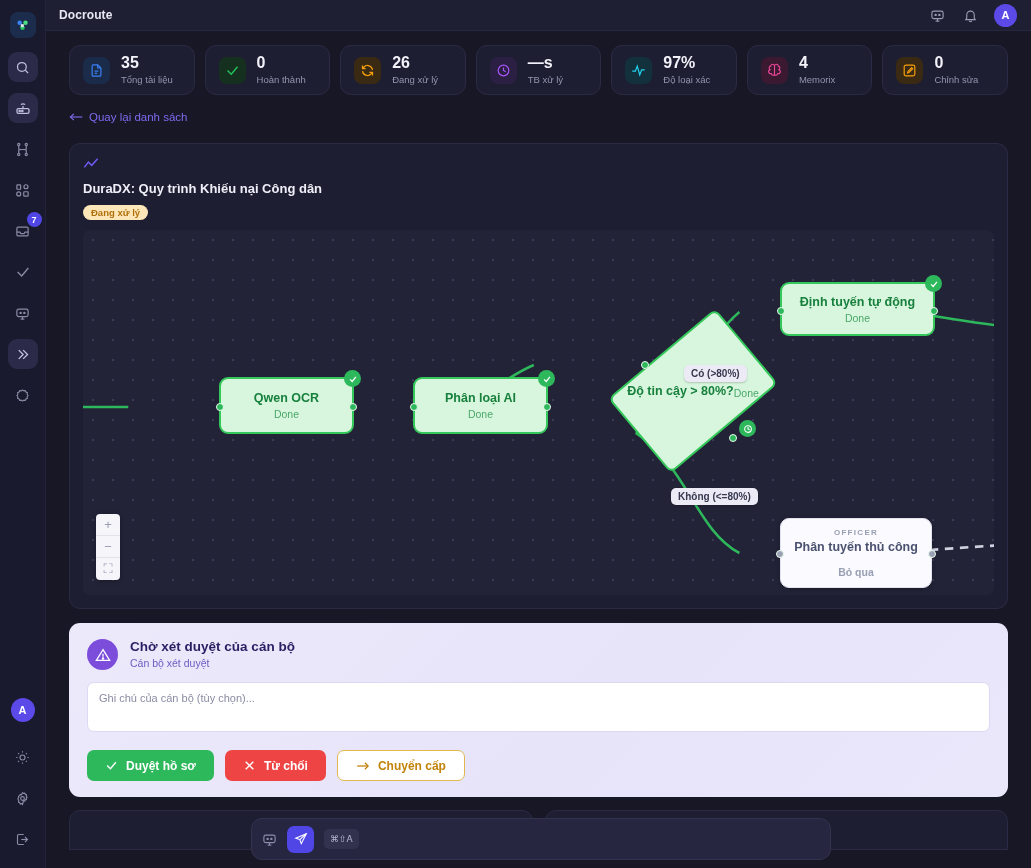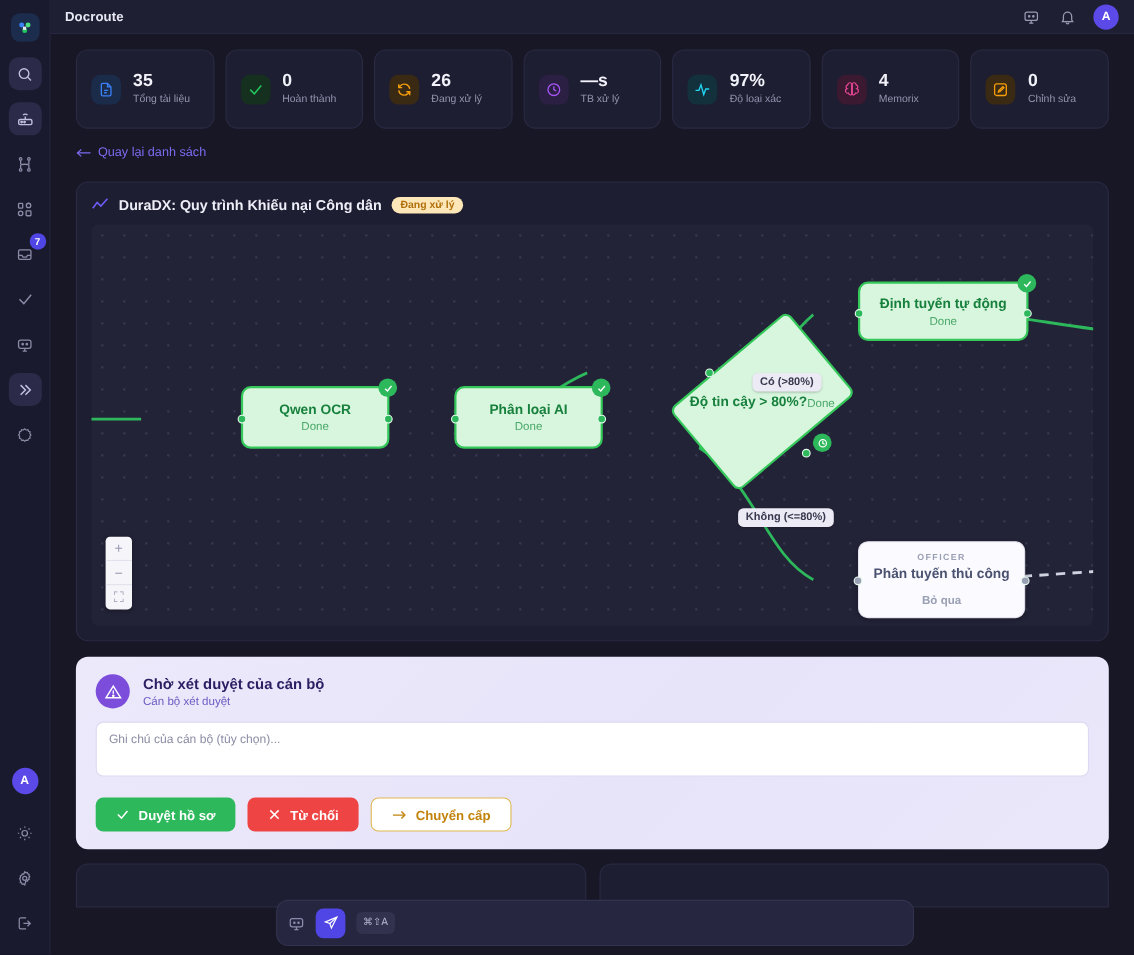--- a/index.html
+++ b/index.html
@@ -74,21 +74,21 @@
 
   
   #content {
     flex: 1; overflow: hidden; padding: 14px 23px 0 23px;
     position: relative;
   }
 
   
   #stats { display: flex; gap: 10px; }
   .stat {
-    flex: 1; height: 72px;
+    flex: 1; height: 50px;
     background: #1e1e32;
     border: 1px solid #2a2a44;
     border-radius: 11px;
     display: flex; align-items: center;
     padding: 0 13px; gap: 11px;
   }
   .stat-ico {
     width: 27px; height: 27px; border-radius: 8px;
     display: flex; align-items: center; justify-content: center;
     flex: 0 0 27px;
@@ -103,21 +103,21 @@
     display: inline-flex; align-items: center; gap: 6px;
   }
 
   
   #wf {
     background: #1e1e32;
     border: 1px solid #2a2a44;
     border-radius: 11px;
     padding: 12px 13px 13px 13px;
   }
-  #wf-head { display: flex; align-items: center; gap: 9px; margin-bottom: 10px; }
+  #wf-head { display: flex; align-items: flex-start; gap: 9px; margin-bottom: 10px; flex-direction: column; }
   #wf-title { font-size: 13px; font-weight: bold; color: #eeeef8; }
   #wf-badge {
     background: #fde7b8; color: #b06f0a;
     font-size: 9.5px; font-weight: bold;
     padding: 2px 8px; border-radius: 9px;
   }
 
   
   #canvas {
     position: relative; height: 365px; border-radius: 7px;
@@ -197,21 +197,21 @@
   }
   #zoomctl div:last-child { border-bottom: none; }
 
   
   #approve {
     margin-top: 14px;
     background: linear-gradient(135deg, #ece9fb 0%, #e7e4fa 55%, #eae7fb 100%);
     border-radius: 11px;
     padding: 16px 18px 16px 18px;
   }
-  #approve-head { display: flex; align-items: center; gap: 12px; }
+  #approve-head { display: flex; align-items: flex-start; gap: 12px; }
   #approve-ico {
     width: 31px; height: 31px; border-radius: 50%;
     background: #7c4ddb; color: #fff;
     display: flex; align-items: center; justify-content: center;
     flex: 0 0 31px;
   }
   #approve-title { font-size: 13.5px; font-weight: bold; color: #2b1e63; }
   #approve-sub   { font-size: 10.5px; color: #6d5cc2; margin-top: 3px; }
   #approve-note {
     margin-top: 12px; width: 100%; height: 50px;

